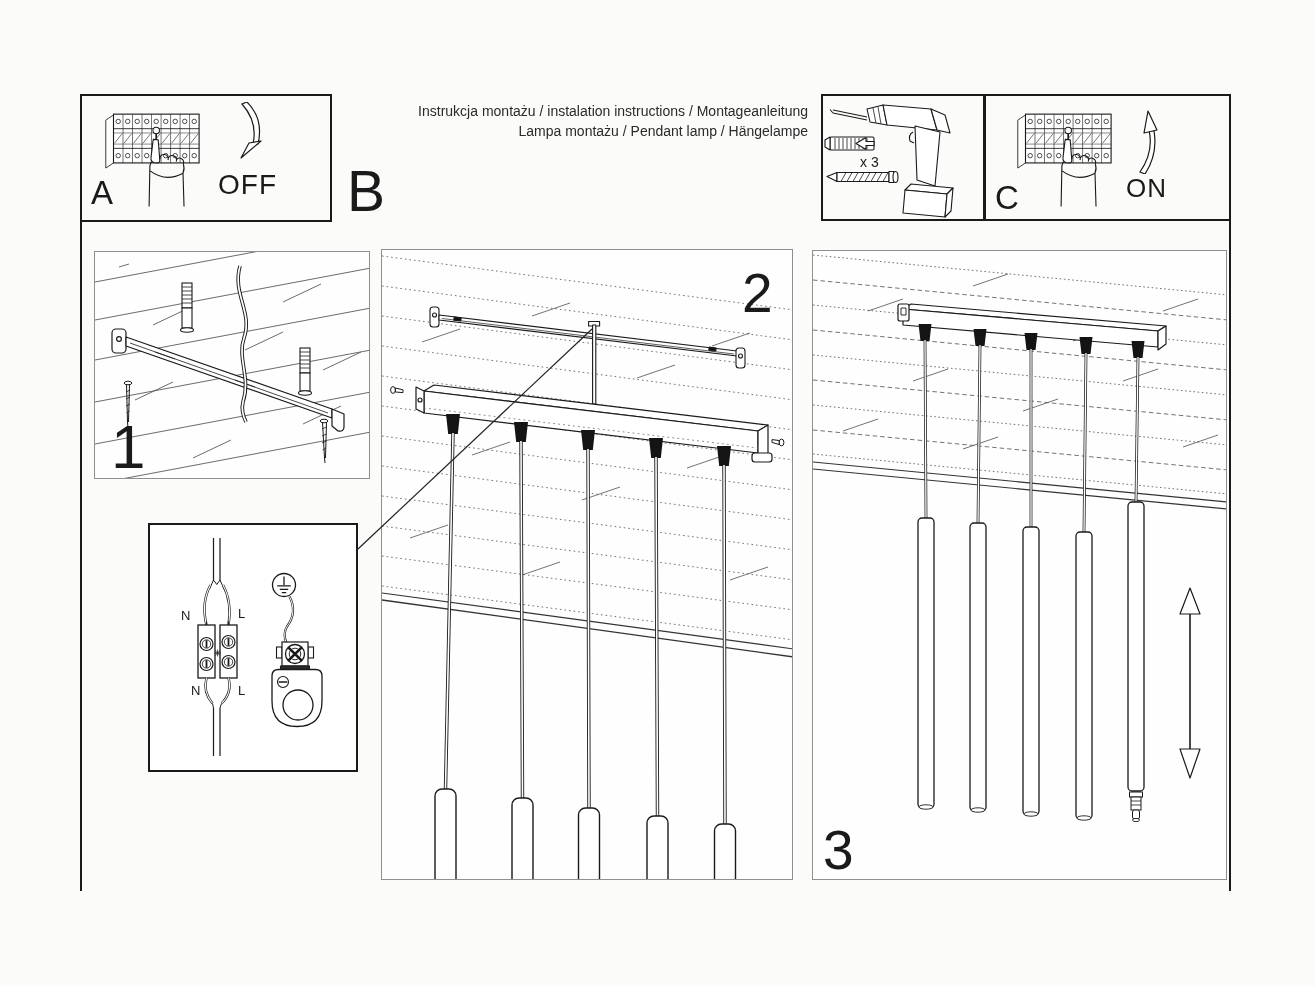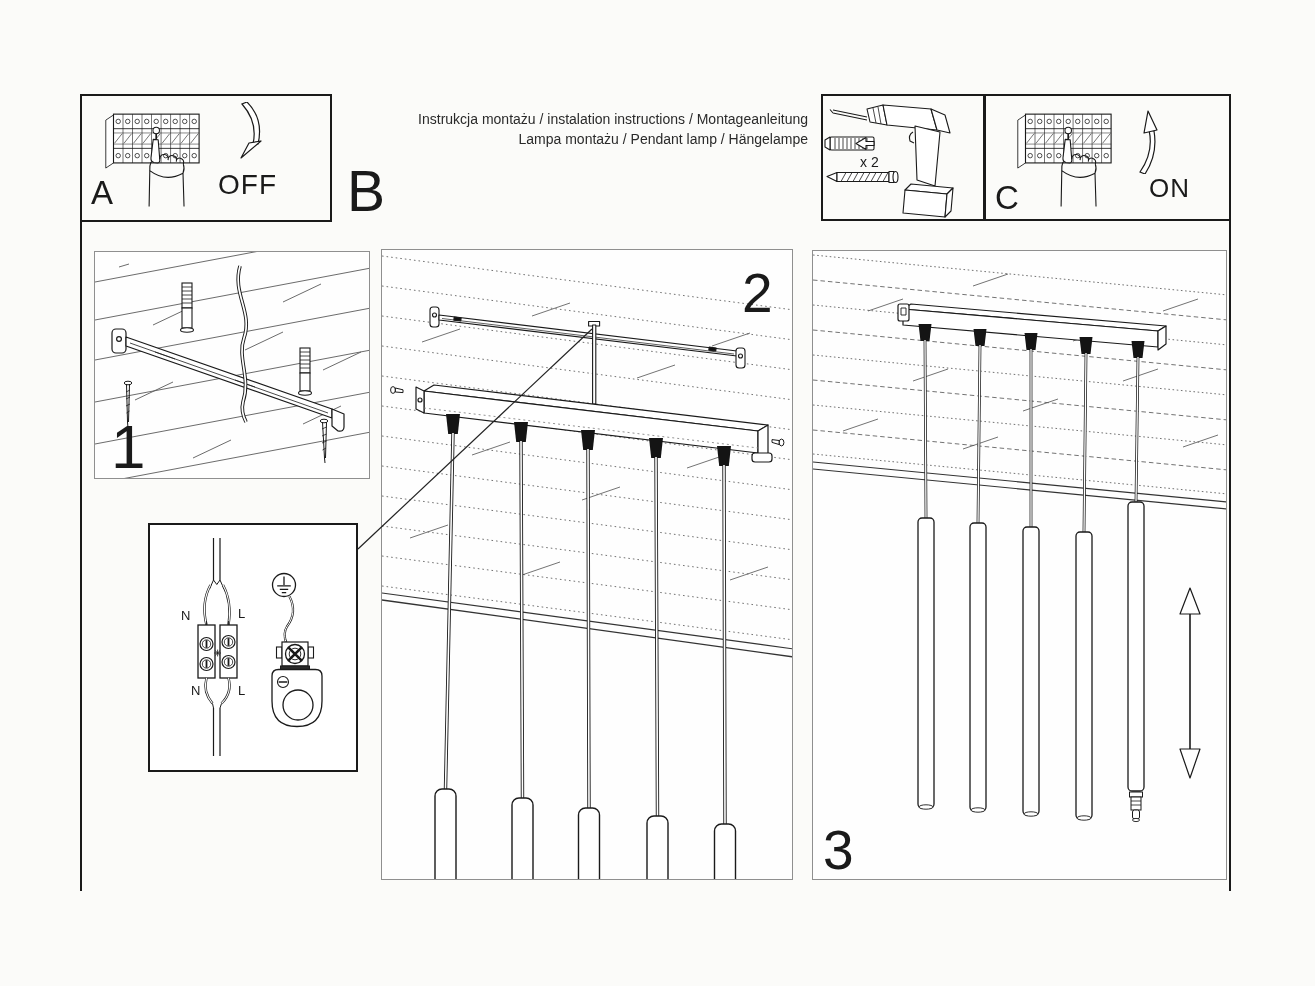--- a/index.html
+++ b/index.html
@@ -4,21 +4,21 @@
 <style>
   html,body{margin:0;padding:0;background:#fff;}
   .sheet{position:relative;width:1315px;height:986px;background:#fbfbf9;overflow:hidden;
          font-family:"Liberation Sans",sans-serif;color:#1a1a1a;}
   .abs{position:absolute;}
   .vline{position:absolute;width:2px;background:#1a1a1a;}
   .topbox{position:absolute;border:2px solid #1a1a1a;box-sizing:border-box;background:#fbfbf9;}
   .panel{position:absolute;border:1px solid #8f8f8f;box-sizing:border-box;background:#fefefe;overflow:hidden;}
   .inset{position:absolute;border:2px solid #1a1a1a;box-sizing:border-box;background:#fff;z-index:4;}
   .lbl{position:absolute;line-height:1;color:#1a1a1a;white-space:pre;}
-  .hdr{position:absolute;text-align:right;font-size:14px;line-height:20px;color:#2a2a2a;margin-top:8px;}
+  .hdr{position:absolute;text-align:right;font-size:14px;line-height:20px;color:#2a2a2a;}
   .bigletter{font-size:57px;}
   .stepnum{font-size:55px;}
   svg{display:block;}
 </style>
 </head>
 <body>
 
 <div class="sheet">
 
   <svg width="0" height="0" style="position:absolute">
@@ -102,33 +102,33 @@
 
         <g>
           <polygon points="4,80.5 14,76.5 14,85.5"></polygon>
           <rect x="14" y="76.5" width="52" height="9"></rect>
           <path fill="none" stroke-width="0.8" d="M18,85.5 L23,76.5 M24,85.5 L29,76.5 M30,85.5 L35,76.5 M36,85.5 L41,76.5 M42,85.5 L47,76.5 M48,85.5 L53,76.5 M54,85.5 L59,76.5 M60,85.5 L65,76.5"></path>
           <rect x="66" y="75.5" width="5" height="11"></rect>
           <ellipse cx="72.5" cy="81" rx="2.5" ry="5.5"></ellipse>
         </g>
       </g>
     </svg>
-    <span class="lbl" style="left:37px;top:59px;font-size:14px;">x 2</span>
+    <span class="lbl" style="left:37px;top:59px;font-size:14px;">x 3</span>
   </div>
 
   <div class="topbox" style="left:984px;top:94px;width:247px;height:127px;">
     <svg class="abs" style="left:30px;top:13px;" width="120" height="101" viewBox="0 0 140 118">
         <use href="#breaker-hand"></use>
       </svg>
     <svg class="abs" style="left:142px;top:8px;" width="34" height="70" viewBox="0 0 34 70">
       <path d="M12,68 Q26,48 21,26 L26,27 Q30,50 17,70 Z" fill="#fff" stroke="#1a1a1a" stroke-width="1.2"></path>
       <polygon points="16,29 29,26 20,7" fill="#fff" stroke="#1a1a1a" stroke-width="1.2" stroke-linejoin="round"></polygon>
     </svg>
     <span class="lbl bigletter" style="left:9px;top:85px;font-size:33px;">C</span>
-    <span class="lbl" style="left:140px;top:79px;font-size:26px;letter-spacing:1px;margin-left:23px;">ON</span>
+    <span class="lbl" style="left:140px;top:79px;font-size:26px;letter-spacing:1px;">ON</span>
   </div>
 
   <div class="panel" style="left:94px;top:251px;width:276px;height:228px;">
     <svg width="276" height="228" viewBox="0 0 276 228">
       <g stroke="#5a5a5a" stroke-width="0.9" fill="none">
         <path d="M0,30 L276,-22 M0,68 L276,16 M0,108 L276,56 M0,150 L276,98 M0,192 L276,140 M0,232 L276,180"></path>
         <path d="M40,148 L78,130 M150,98 L188,80 M208,172 L246,154 M98,206 L136,188 M188,50 L226,32 M58,73 L96,55 M228,118 L266,100 M24,15 L34,12"></path>
       </g>
       <g stroke="#1a1a1a" fill="#fff" stroke-width="1.2" stroke-linejoin="round">
         <rect x="17" y="77" width="14" height="24" rx="4"></rect>

